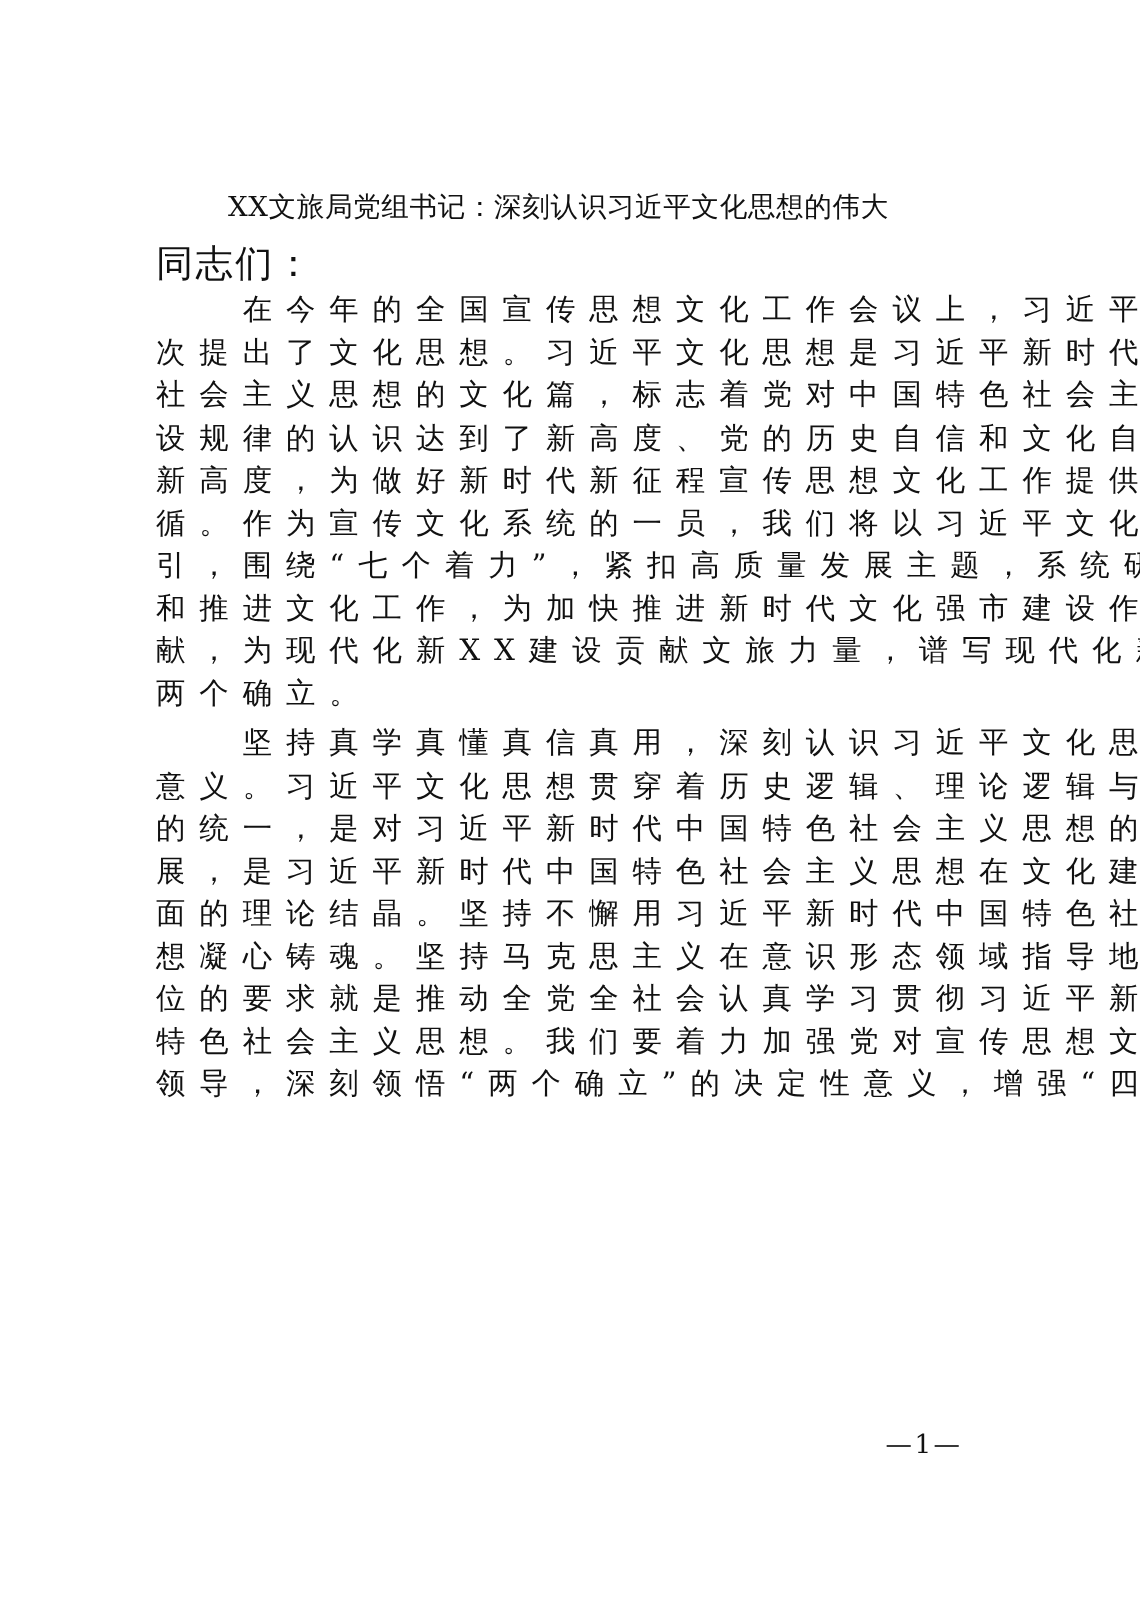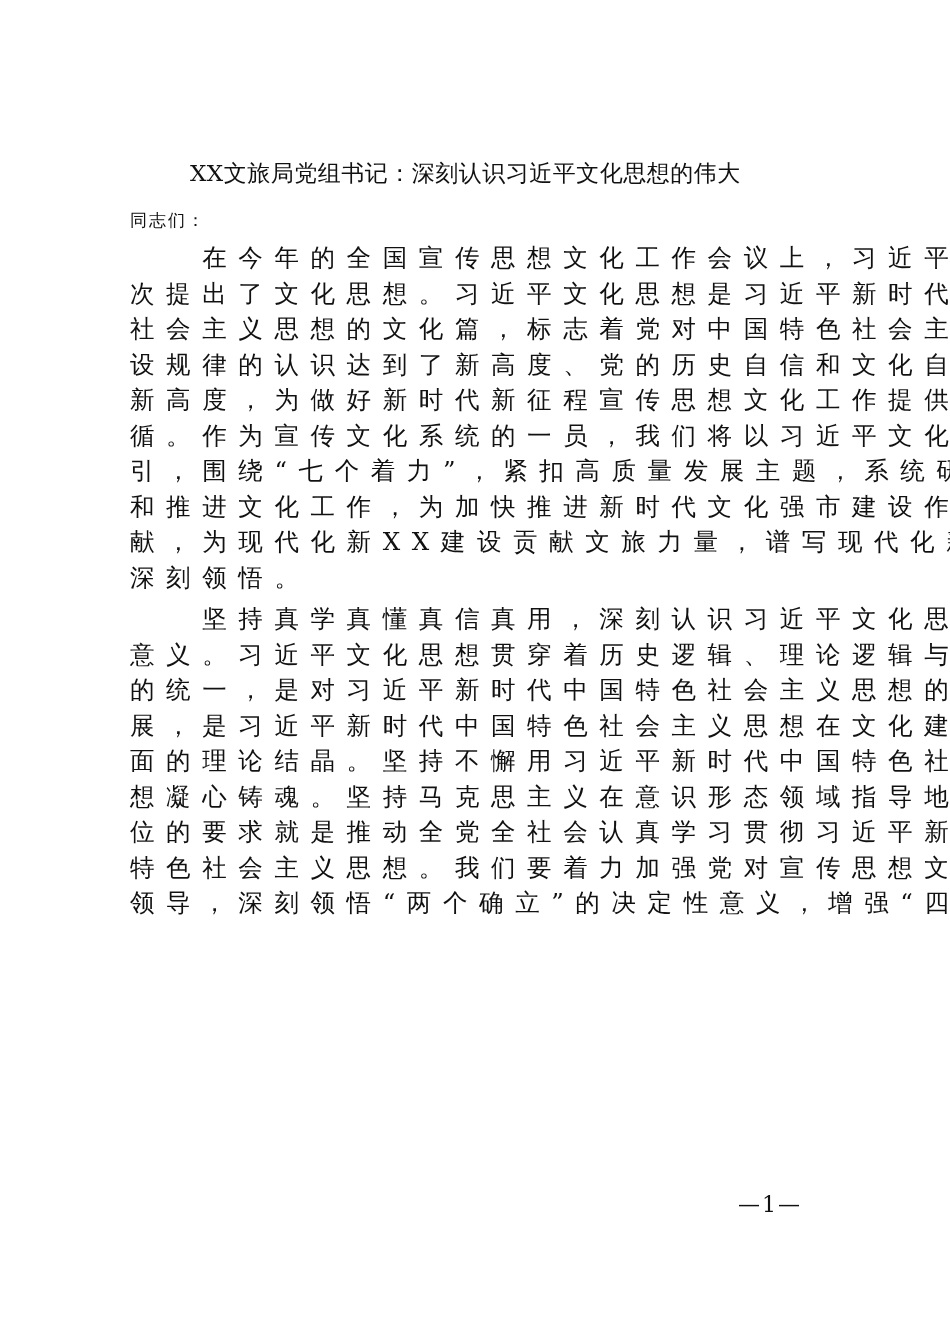--- a/index.html
+++ b/index.html
@@ -43,21 +43,21 @@
       height: 35.5px;
       line-height: 35.5px;
       font-size: 24.5px;
       white-space: nowrap;
       letter-spacing: 11.6px;
     }
     .salutation-line {
       display: block;
       height: 40px;
       line-height: 40px;
-      font-size: 17px;
+      font-size: 31px;
       white-space: nowrap;
       letter-spacing: 2px;
     }
     .para-gap {
       display: block;
       height: 6px;
     }
     .page-number {
       position: absolute;
       left: 738px;
@@ -81,21 +81,21 @@
     <div>
       <span class="line">　　在今年的全国宣传思想文化工作会议上，习近平总书记首</span>
       <span class="line">次提出了文化思想。习近平文化思想是习近平新时代中国特色</span>
       <span class="line">社会主义思想的文化篇，标志着党对中国特色社会主义文化建</span>
       <span class="line">设规律的认识达到了新高度、党的历史自信和文化自信达到了</span>
       <span class="line">新高度，为做好新时代新征程宣传思想文化工作提供了根本遵</span>
       <span class="line">循。作为宣传文化系统的一员，我们将以习近平文化思想为指</span>
       <span class="line">引，围绕“七个着力”，紧扣高质量发展主题，系统研究谋划</span>
       <span class="line">和推进文化工作，为加快推进新时代文化强市建设作出积极贡</span>
       <span class="line">献，为现代化新XX建设贡献文旅力量，谱写现代化新XX建</span>
-      <span class="line">深刻领悟。</span>
+      <span class="line">两个确立。</span>
     </div>
 
     <span class="para-gap"></span>
 
     <div>
       <span class="line">　　坚持真学真懂真信真用，深刻认识习近平文化思想的伟大</span>
       <span class="line">意义。习近平文化思想贯穿着历史逻辑、理论逻辑与实践逻辑</span>
       <span class="line">的统一，是对习近平新时代中国特色社会主义思想的丰富和发</span>
       <span class="line">展，是习近平新时代中国特色社会主义思想在文化建设实践方</span>
       <span class="line">面的理论结晶。坚持不懈用习近平新时代中国特色社会主义思</span>

